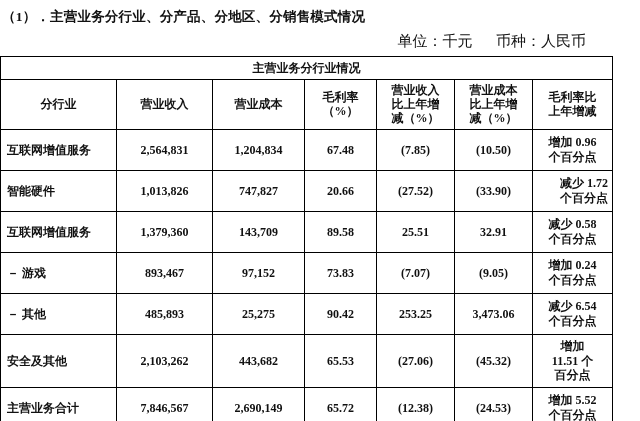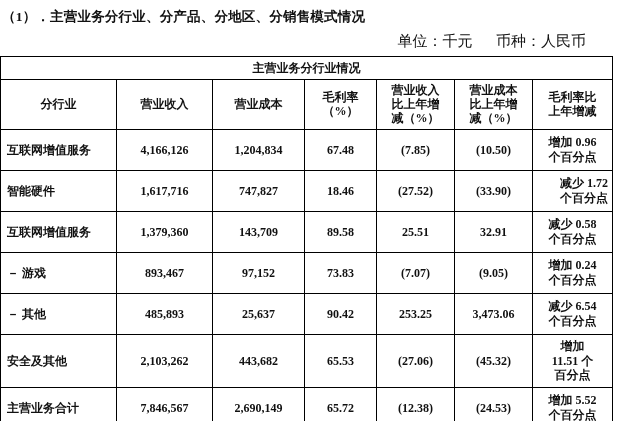--- a/index.html
+++ b/index.html
@@ -131,34 +131,34 @@
           <span class="l2">减（%）</span>
         </td>
         <td class="colhead">
           <span class="l1">毛利率比</span>
           <span class="l2">上年增减</span>
         </td>
       </tr>
 
       <tr class="r-tall">
         <td class="rowlabel">互联网增值服务</td>
-        <td class="num">4,166,126</td>
+        <td class="num">2,564,831</td>
         <td class="num">1,204,834</td>
         <td class="num">67.48</td>
         <td class="num">(7.85)</td>
         <td class="num">(10.50)</td>
         <td class="note" style="white-space: pre-line;">增加 0.96
 个百分点</td>
       </tr>
 
       <tr class="r-tall">
         <td class="rowlabel">智能硬件</td>
-        <td class="num">1,617,716</td>
+        <td class="num">1,013,826</td>
         <td class="num">747,827</td>
-        <td class="num">18.46</td>
+        <td class="num">20.66</td>
         <td class="num">(27.52)</td>
         <td class="num">(33.90)</td>
         <td class="note" style="white-space: pre-line; text-align: right;">减少 1.72
 个百分点</td>
       </tr>
 
       <tr class="r-tall">
         <td class="rowlabel">互联网增值服务</td>
         <td class="num">1,379,360</td>
         <td class="num">143,709</td>
@@ -176,21 +176,21 @@
         <td class="num">73.83</td>
         <td class="num">(7.07)</td>
         <td class="num">(9.05)</td>
         <td class="note" style="white-space: pre-line;">增加 0.24
 个百分点</td>
       </tr>
 
       <tr class="r-tall">
         <td class="rowlabel">－ 其他</td>
         <td class="num">485,893</td>
-        <td class="num">25,637</td>
+        <td class="num">25,275</td>
         <td class="num">90.42</td>
         <td class="num">253.25</td>
         <td class="num">3,473.06</td>
         <td class="note" style="white-space: pre-line;">减少 6.54
 个百分点</td>
       </tr>
 
       <tr class="r-xtall">
         <td class="rowlabel">安全及其他</td>
         <td class="num">2,103,262</td>

